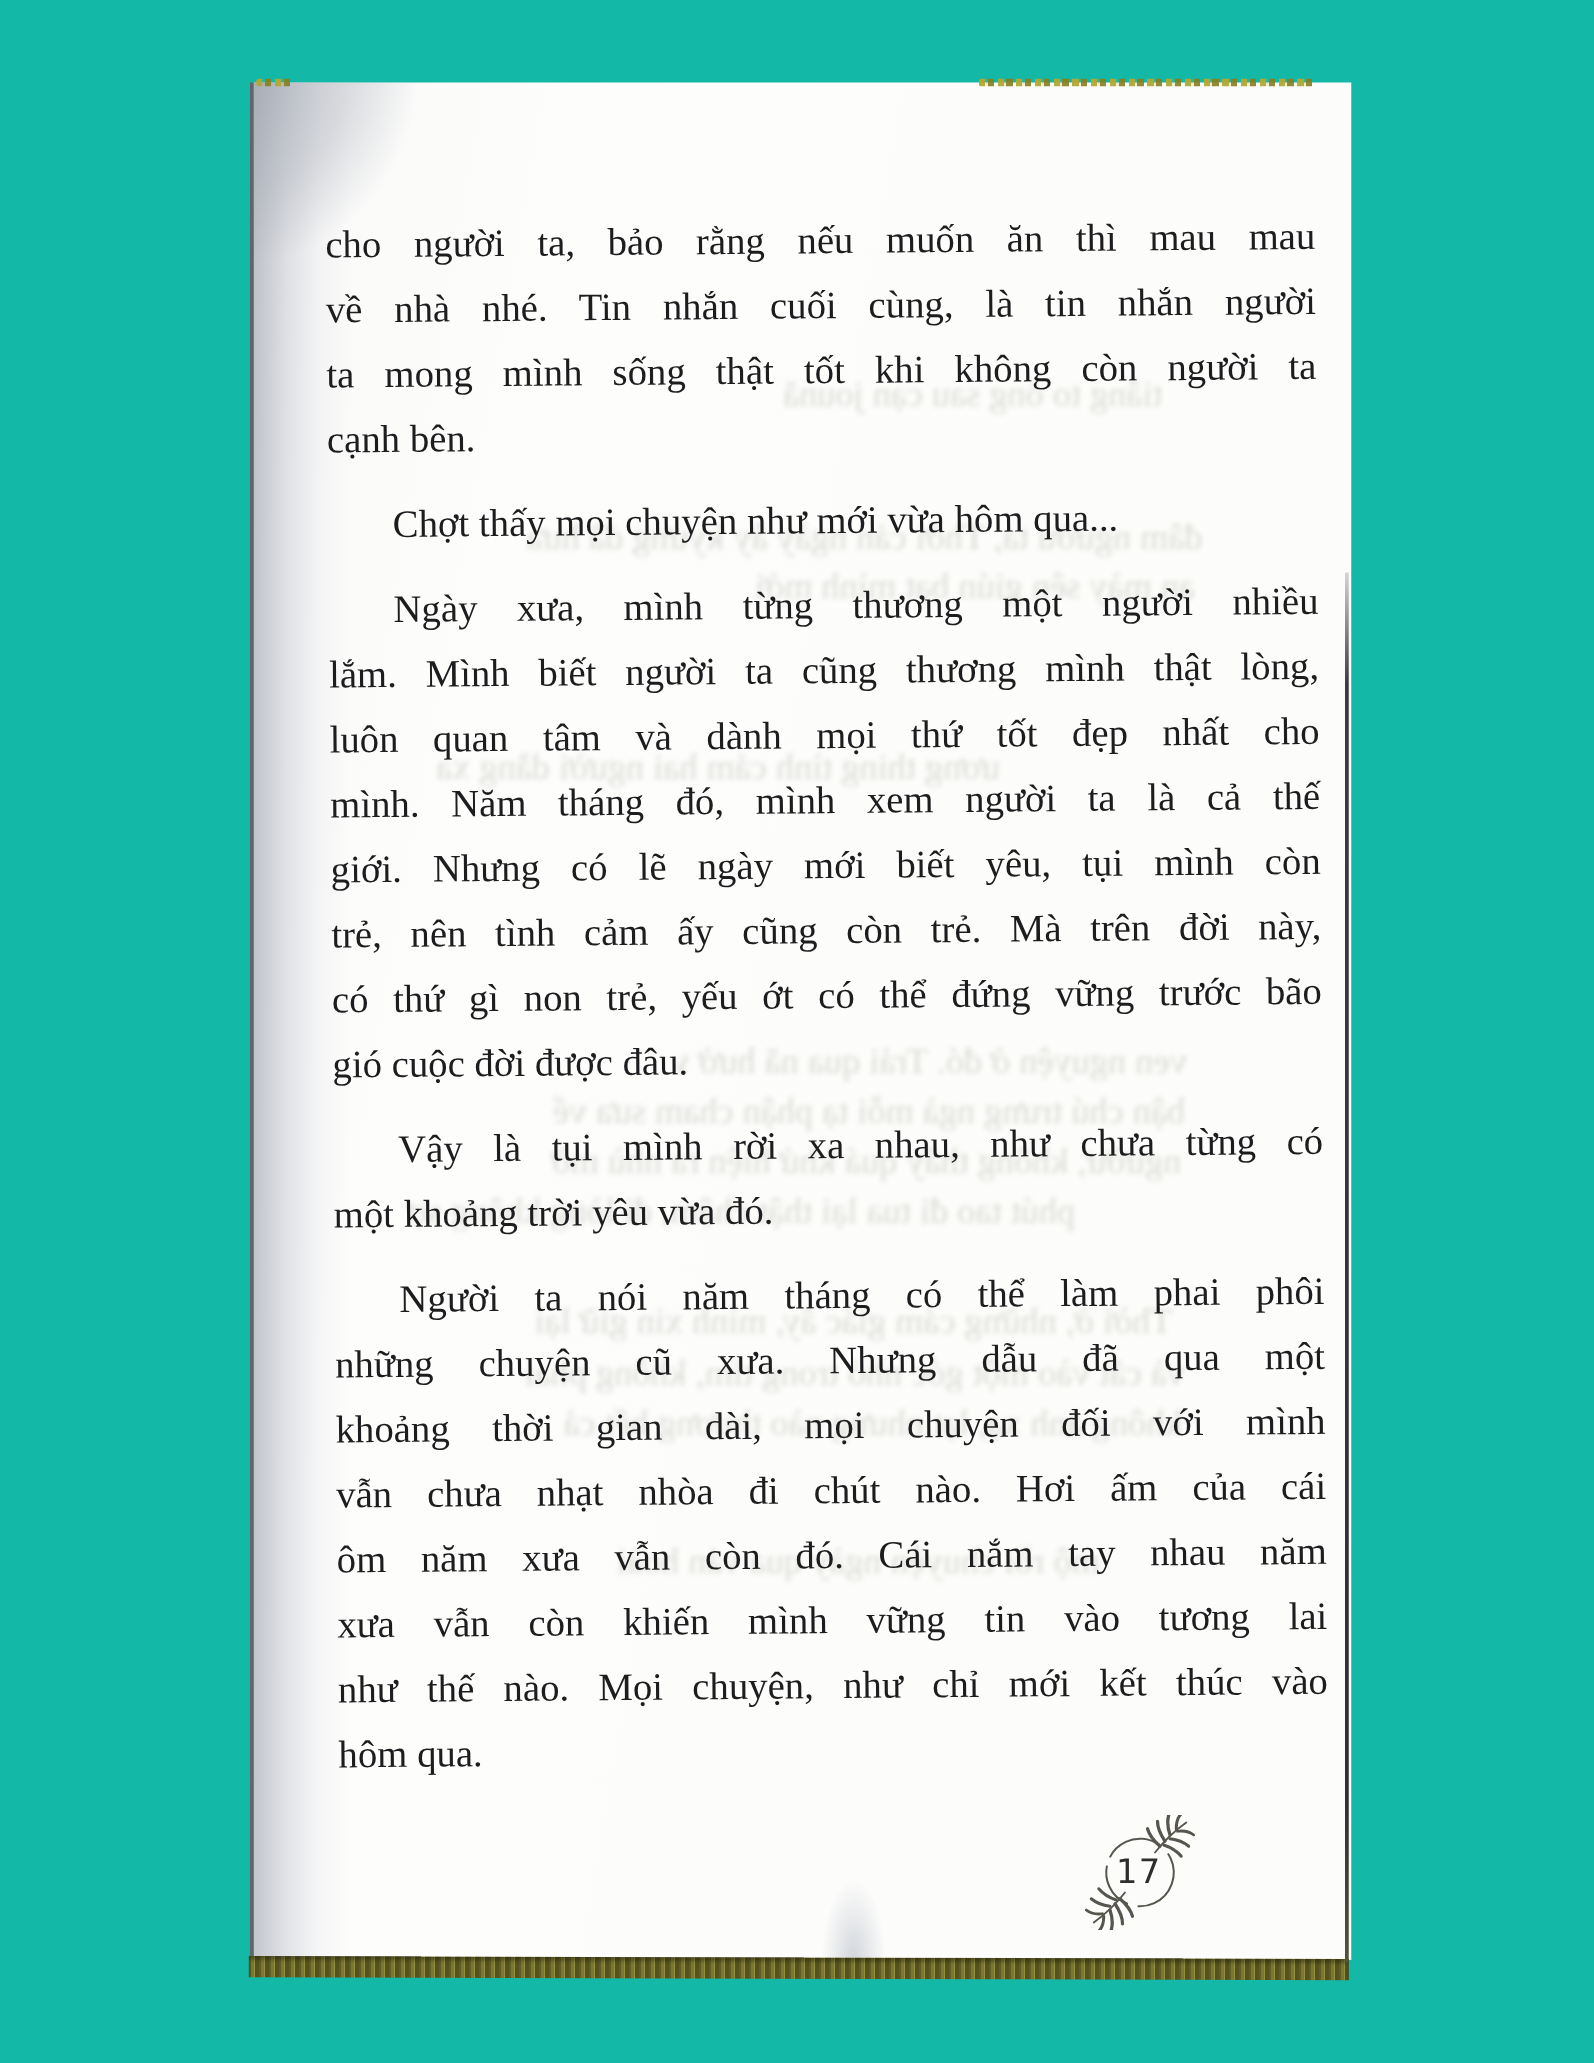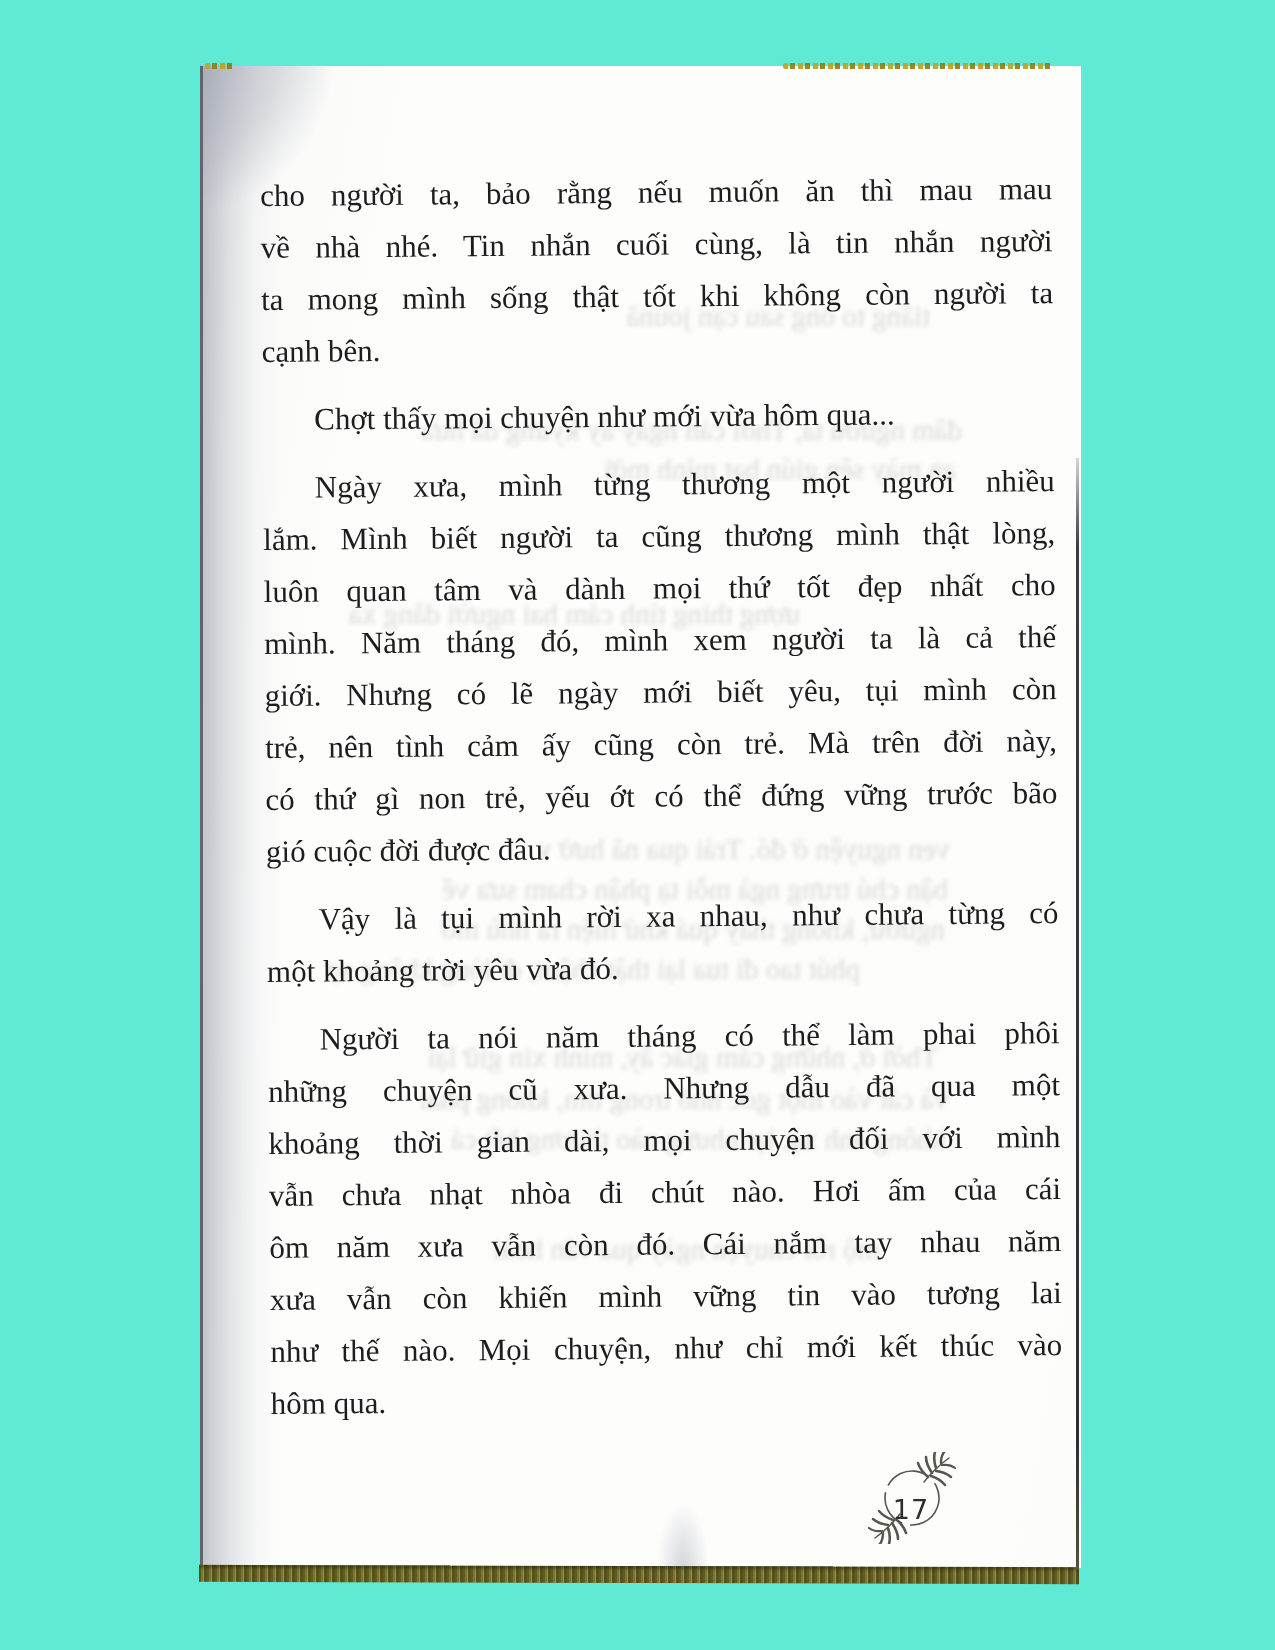--- a/index.html
+++ b/index.html
@@ -5,21 +5,21 @@
   html, body {
     margin: 0; padding: 0;
     width: 1275px; height: 1650px;
     background: #ffffff;
     overflow: hidden;
     font-family: "Liberation Serif", serif;
   }
   .photo {
     position: relative;
     width: 1275px; height: 1650px;
-    background: #5eead4;
+    background: #14b8a6;
   }
 
   
   .page {
     position: absolute;
     left: 200px; top: 66px;
     width: 878px; height: 1502px;
     background: linear-gradient(100deg, #f3f3f2 0%, #fafaf9 7%, #fdfdfc 22%, #fcfcfa 100%);
     border-left: 3px solid #63656c;
   }
@@ -123,21 +123,21 @@
   .line.para-end { text-align-last: left; }
   .line.indent { text-indent: 52px; }
 
   
   .ornament {
     position: absolute; left: 868px; top: 1452px;
     width: 90px; height: 92px;
   }
   .ornament svg { position: absolute; left: 0; top: 0; }
   .pagenum {
-    position: absolute; left: 0; top: 12px;
+    position: absolute; left: 0; top: 0;
     width: 86px; height: 90px;
     display: flex; align-items: center; justify-content: center;
     font-family: "DejaVu Sans", sans-serif;
     font-size: 27px; color: #2e2e2e; letter-spacing: 1px;
   }
 </style>
 </head>
 <body>
 
 <div class="photo">

